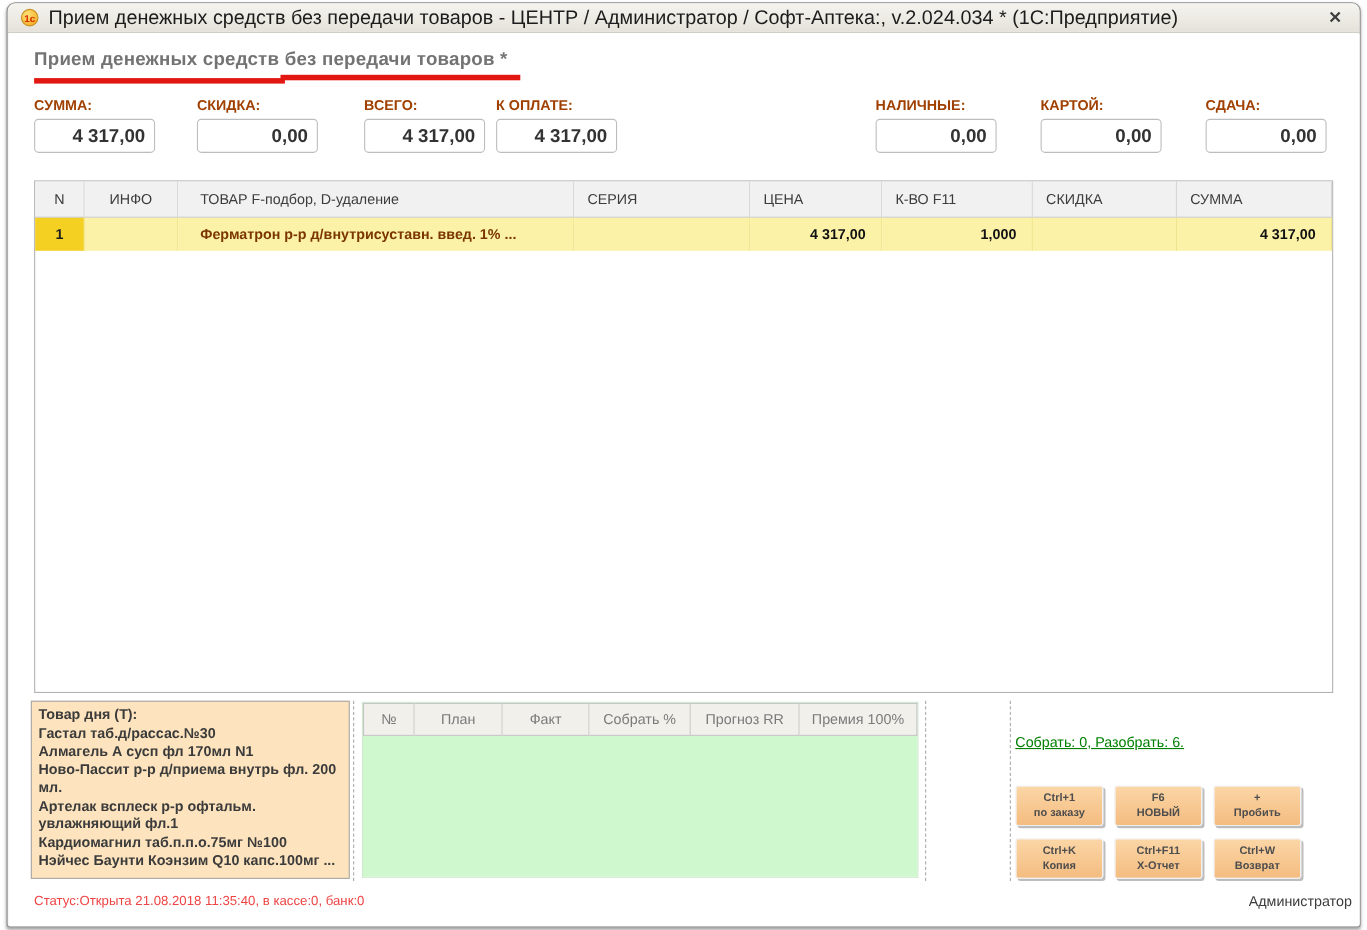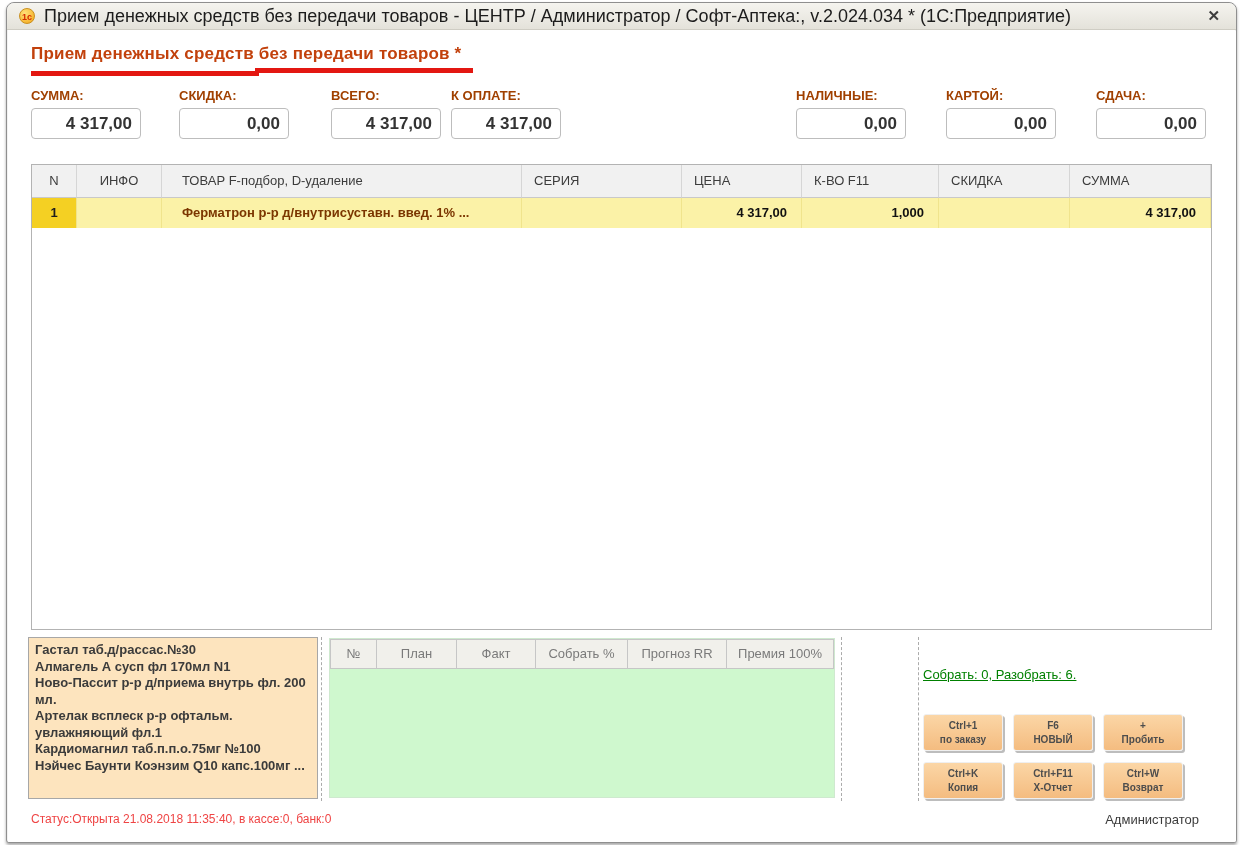--- a/index.html
+++ b/index.html
@@ -22,21 +22,21 @@
     background:radial-gradient(circle at 35% 30%, #ffe27a, #f7b733 70%, #e89a1e);
     color:#d42b00; font-size:9px; font-weight:bold; line-height:16px; text-align:center;
     border:1px solid #c98f1d; flex:0 0 auto;
   }
   .titlebar-text{ font-size:18px; color:#1c1c1c; white-space:nowrap; overflow:hidden; }
   .close-btn{ margin-left:auto; font-size:15px; font-weight:bold; color:#3d3d3d; cursor:default; padding:0 4px; }
 
   
   .content{ position:absolute; left:1px; top:28px; width:1229px; height:812px; background:#fff; }
 
-  .page-title{ position:absolute; left:23px; top:13px; font-size:17px; font-weight:bold; color:#c2410c; letter-spacing:.2px; }
+  .page-title{ position:absolute; left:23px; top:13px; font-size:17px; font-weight:bold; color:#737373; letter-spacing:.2px; }
   .underline-a{ position:absolute; left:23px; top:40px; width:228px; height:5px; background:#e31711; }
   .underline-b{ position:absolute; left:247px; top:37px; width:218px; height:5px; background:#e31711; }
 
   
   .field{ position:absolute; top:57px; width:110px; }
   .field-label{ font-size:13px; font-weight:bold; color:#a04000; margin-bottom:5px; white-space:nowrap; }
   .field-value{
     width:110px; height:31px; background:#fff; border:1px solid #bdbdbd; border-radius:4px;
     font-size:17px; font-weight:bold; color:#333; text-align:right; line-height:29px; padding-right:8px;
   }
@@ -90,21 +90,21 @@
   .kbd-btn{
     position:absolute; width:80px; height:37px; border-radius:3px;
     background:linear-gradient(#fbd6a6,#f4bc80); border:1px solid #efefef;
     box-shadow:2px 2px 0 #bdbdbd;
     display:flex; flex-direction:column; align-items:center; justify-content:center;
     font-size:10px; font-weight:bold; color:#4d4d4d; line-height:14px; cursor:default;
   }
 
   
   .status-text{ position:absolute; left:23px; top:781px; font-size:12px; color:#ef4444; white-space:nowrap; }
-  .user-text{ position:absolute; right:38px; top:781px; font-size:13px; color:#3c3c3c; }
+  .user-text{ position:absolute; right:8px; top:781px; font-size:13px; color:#3c3c3c; }
 </style>
 </head>
 <body>
 
 <div class="app-window">
 
   <div class="titlebar">
     <span class="logo-1c">1с</span>
     <span class="titlebar-text">Прием денежных средств без передачи товаров - ЦЕНТР / Администратор / Софт-Аптека:, v.2.024.034 *  (1С:Предприятие)</span>
     <span class="close-btn">✕</span>
@@ -162,20 +162,21 @@
         <div class="mt-cell c-tovar">Ферматрон р-р д/внутрисуставн. введ. 1% ...</div>
         <div class="mt-cell"></div>
         <div class="mt-cell c-num">4 317,00</div>
         <div class="mt-cell c-num">1,000</div>
         <div class="mt-cell"></div>
         <div class="mt-cell c-num">4 317,00</div>
       </div>
     </div>
 
     <div class="product-panel">
+      <div>Товар дня (Т):</div>
       <div>Гастал таб.д/рассас.№30</div>
       <div>Алмагель А сусп фл 170мл N1</div>
       <div>Ново-Пассит р-р д/приема внутрь фл. 200 мл.</div>
       <div>Артелак всплеск р-р офтальм. увлажняющий фл.1</div>
       <div>Кардиомагнил таб.п.п.о.75мг №100</div>
       <div>Нэйчес Баунти Коэнзим Q10 капс.100мг ...</div>
     </div>
 
     <div class="vsplit" style="left:313px"></div>
     <div class="vsplit" style="left:833px"></div>

